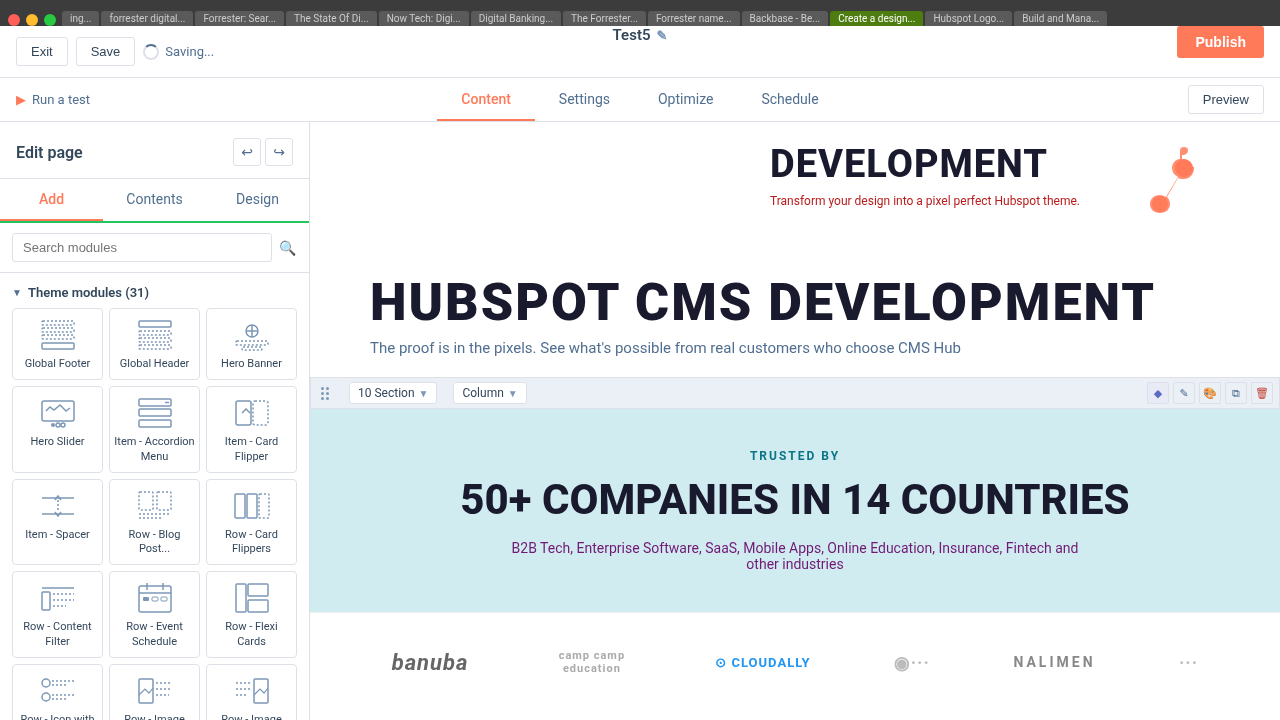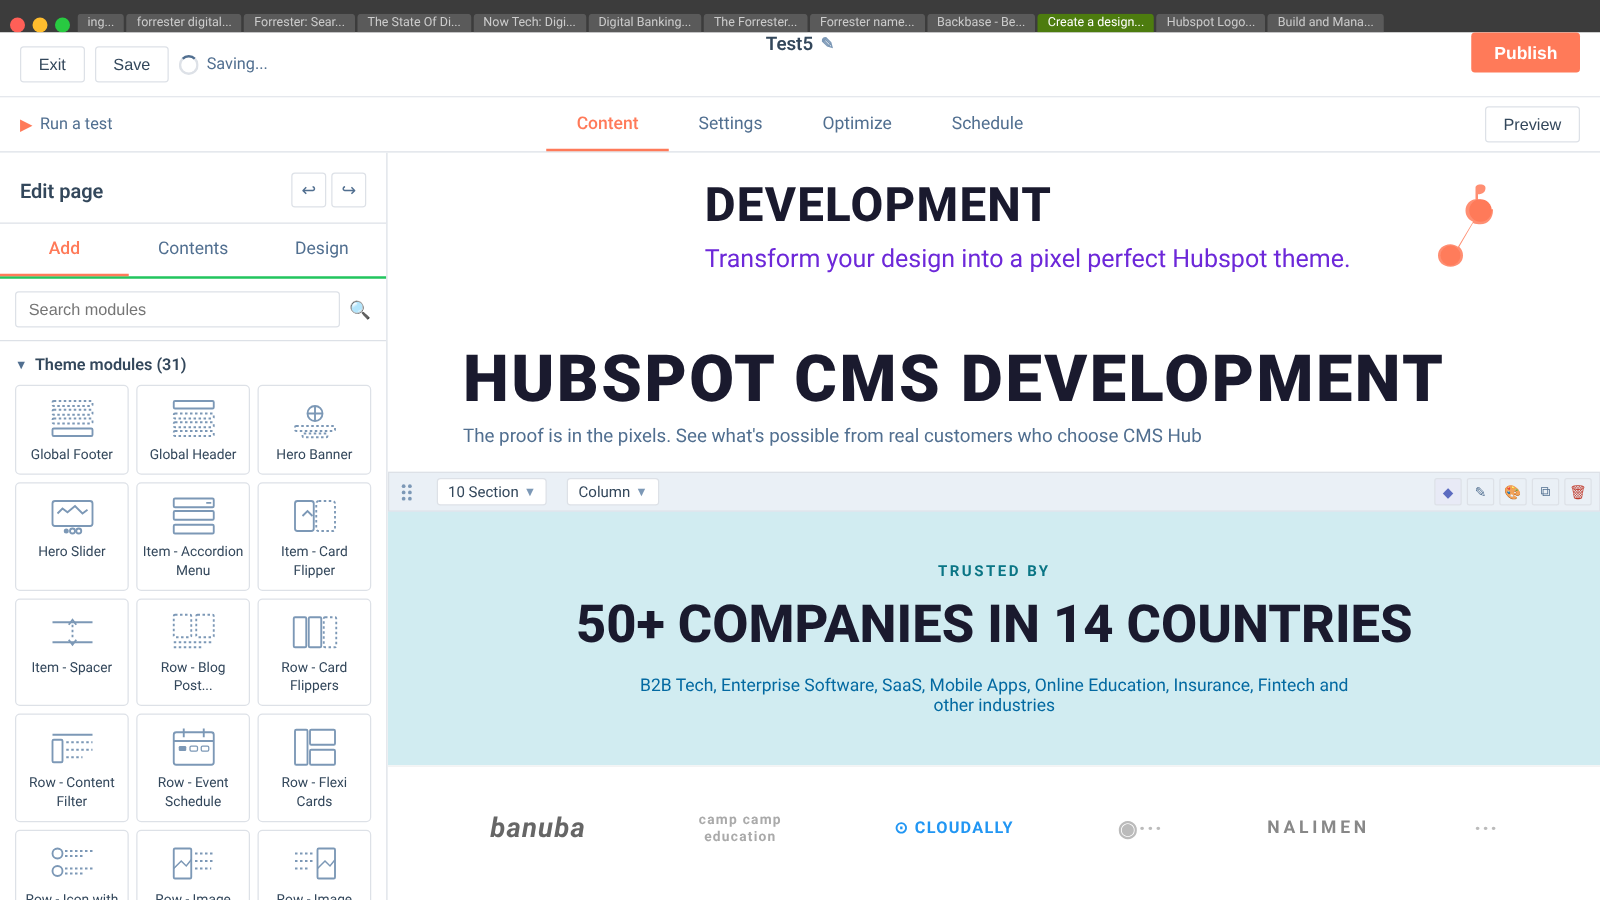--- a/index.html
+++ b/index.html
@@ -310,22 +310,22 @@
       align-items: flex-start;
       justify-content: flex-end;
     }
     .hero-text h1 {
       font-size: 38px;
       font-weight: 800;
       color: #1a1a2e;
       letter-spacing: 1px;
     }
     .hero-text p {
-      font-size: 20px;
-      color: #6d28d9;
+      font-size: 12px;
+      color: #b91c1c;
       margin-top: 8px;
     }
     .hero-logo {
       width: 140px;
       height: 80px;
       display: flex;
       align-items: center;
       justify-content: flex-end;
     }
 
@@ -392,21 +392,21 @@
       margin-bottom: 12px;
     }
     .trusted-headline {
       font-size: 42px;
       font-weight: 800;
       color: #1a1a2e;
       margin-bottom: 16px;
     }
     .trusted-desc {
       font-size: 14px;
-      color: #0369a1;
+      color: #701a75;
       max-width: 600px;
       margin: 0 auto;
     }
 
     
     .logos-strip {
       background: #fff;
       padding: 36px 40px;
       display: flex;
       align-items: center;

